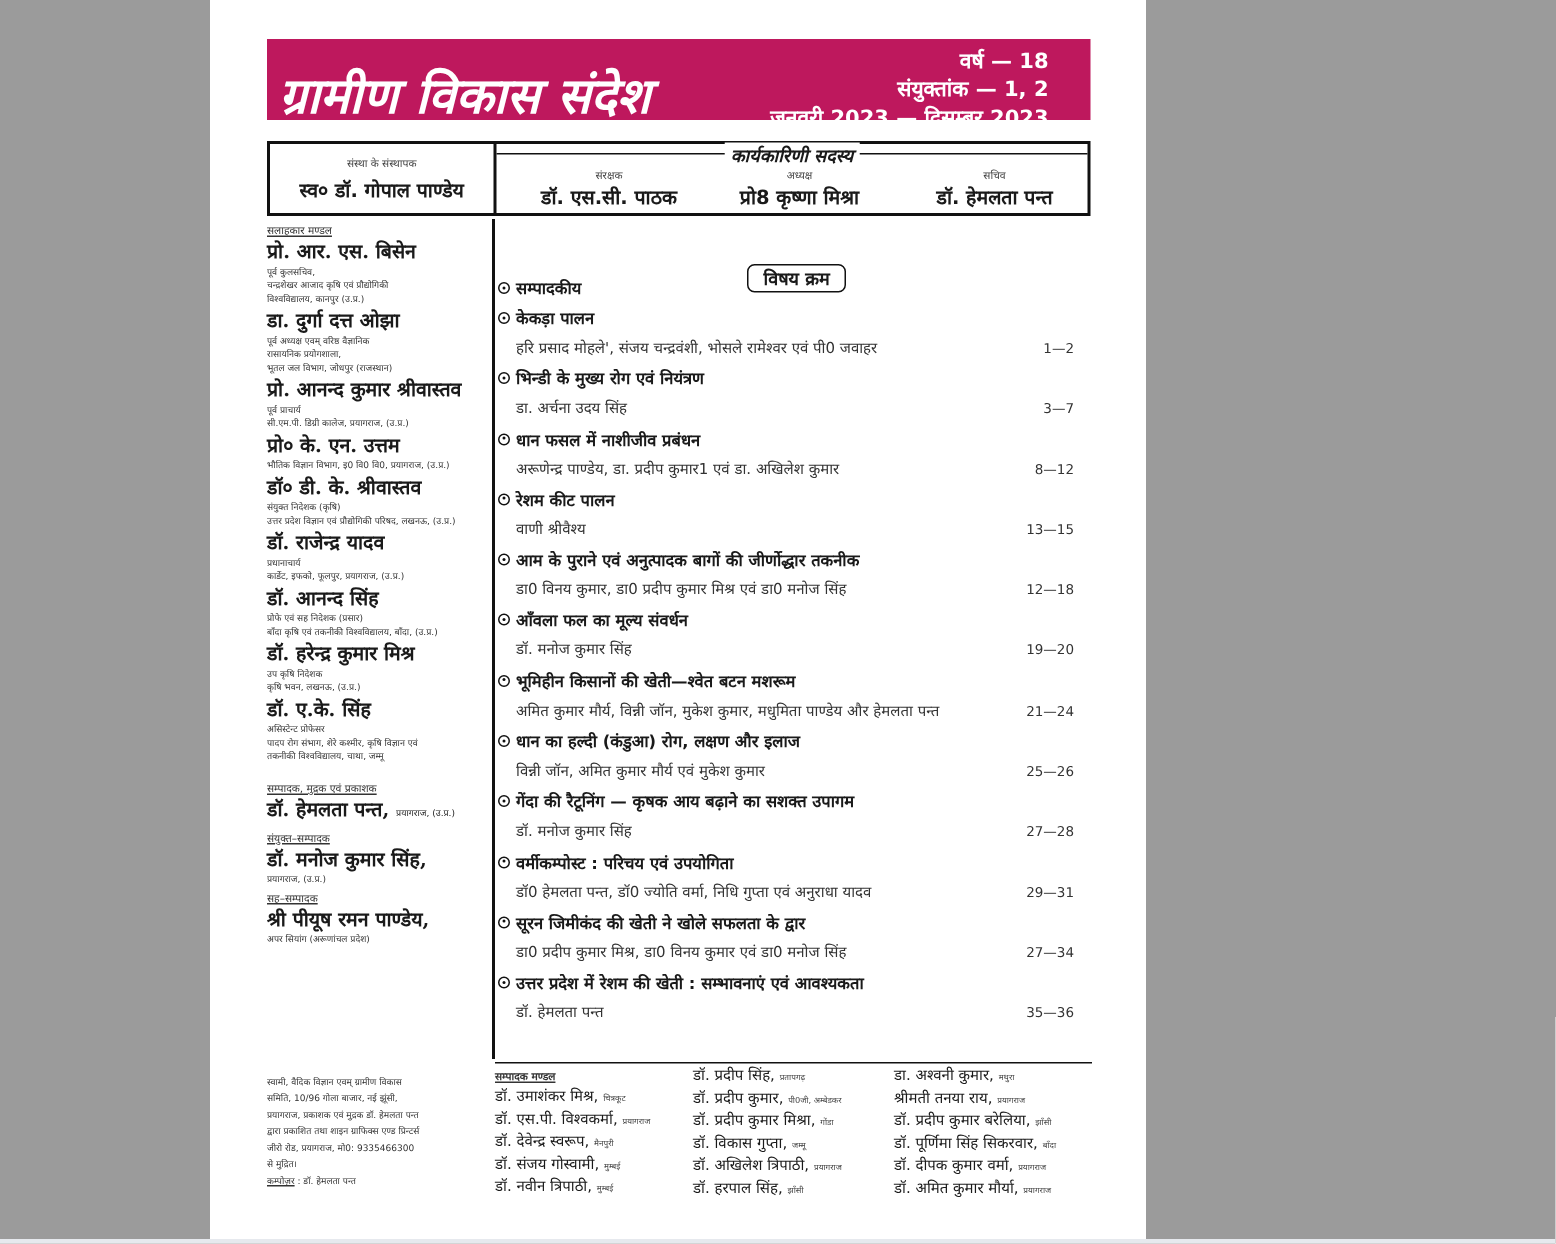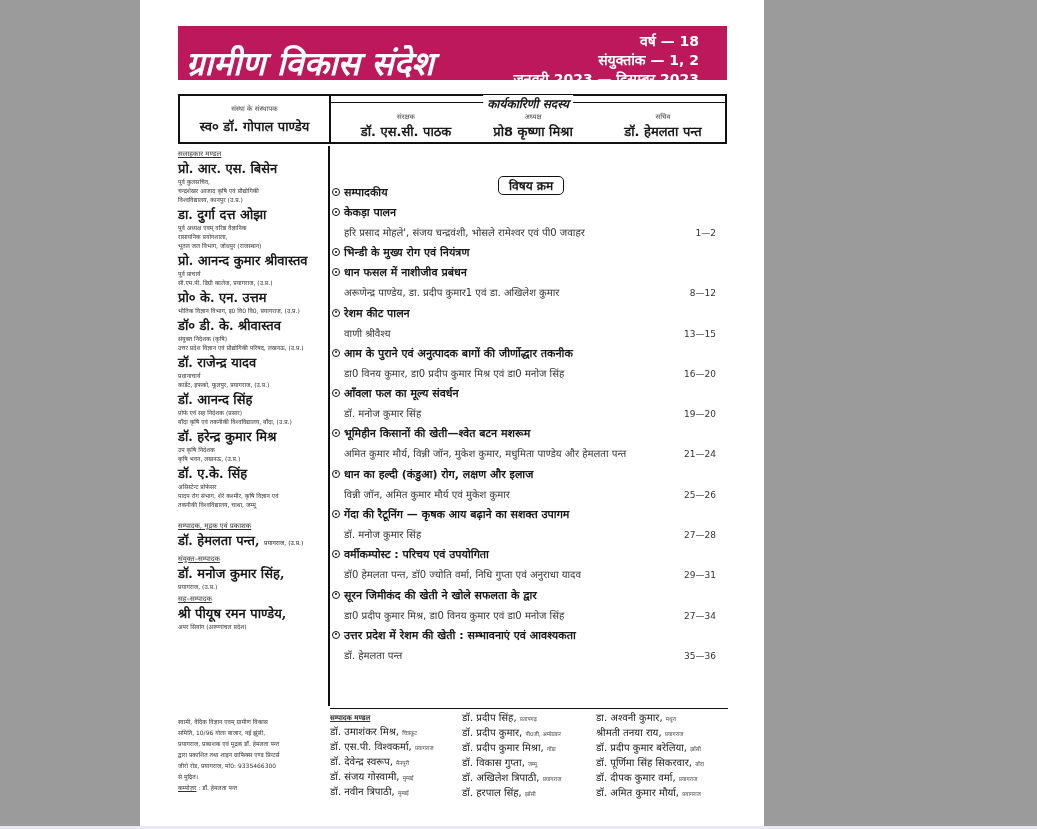--- a/index.html
+++ b/index.html
@@ -164,32 +164,33 @@
     <div class="toc-list">
       <div class="toc-item">
         <div class="t"><span class="bul"></span><span>सम्पादकीय</span></div>
       </div>
       <div class="toc-item">
         <div class="t"><span class="bul"></span><span>केकड़ा पालन</span></div>
         <div class="a"><span>हरि प्रसाद मोहले', संजय चन्द्रवंशी, भोसले रामेश्वर एवं पी0 जवाहर</span><span class="pg">1—2</span></div>
       </div>
       <div class="toc-item">
         <div class="t"><span class="bul"></span><span>भिन्डी के मुख्य रोग एवं नियंत्रण</span></div>
+        <div class="a"><span>डा. अर्चना उदय सिंह</span><span class="pg">3—7</span></div>
       </div>
       <div class="toc-item">
         <div class="t"><span class="bul"></span><span>धान फसल में नाशीजीव प्रबंधन</span></div>
         <div class="a"><span>अरूणेन्द्र पाण्डेय, डा. प्रदीप कुमार1 एवं डा. अखिलेश कुमार</span><span class="pg">8—12</span></div>
       </div>
       <div class="toc-item">
         <div class="t"><span class="bul"></span><span>रेशम कीट पालन</span></div>
         <div class="a"><span>वाणी श्रीवैश्य</span><span class="pg">13—15</span></div>
       </div>
       <div class="toc-item">
         <div class="t"><span class="bul"></span><span>आम के पुराने एवं अनुत्पादक बागों की जीर्णोद्धार तकनीक</span></div>
-        <div class="a"><span>डा0 विनय कुमार, डा0 प्रदीप कुमार मिश्र एवं डा0 मनोज सिंह</span><span class="pg">16—20</span></div>
+        <div class="a"><span>डा0 विनय कुमार, डा0 प्रदीप कुमार मिश्र एवं डा0 मनोज सिंह</span><span class="pg">12—18</span></div>
       </div>
       <div class="toc-item">
         <div class="t"><span class="bul"></span><span>आँवला फल का मूल्य संवर्धन</span></div>
         <div class="a"><span>डॉ. मनोज कुमार सिंह</span><span class="pg">19—20</span></div>
       </div>
       <div class="toc-item">
         <div class="t"><span class="bul"></span><span>भूमिहीन किसानों की खेती—श्वेत बटन मशरूम</span></div>
         <div class="a"><span>अमित कुमार मौर्य, विन्नी जॉन, मुकेश कुमार, मधुमिता पाण्डेय और हेमलता पन्त</span><span class="pg">21—24</span></div>
       </div>
       <div class="toc-item">

